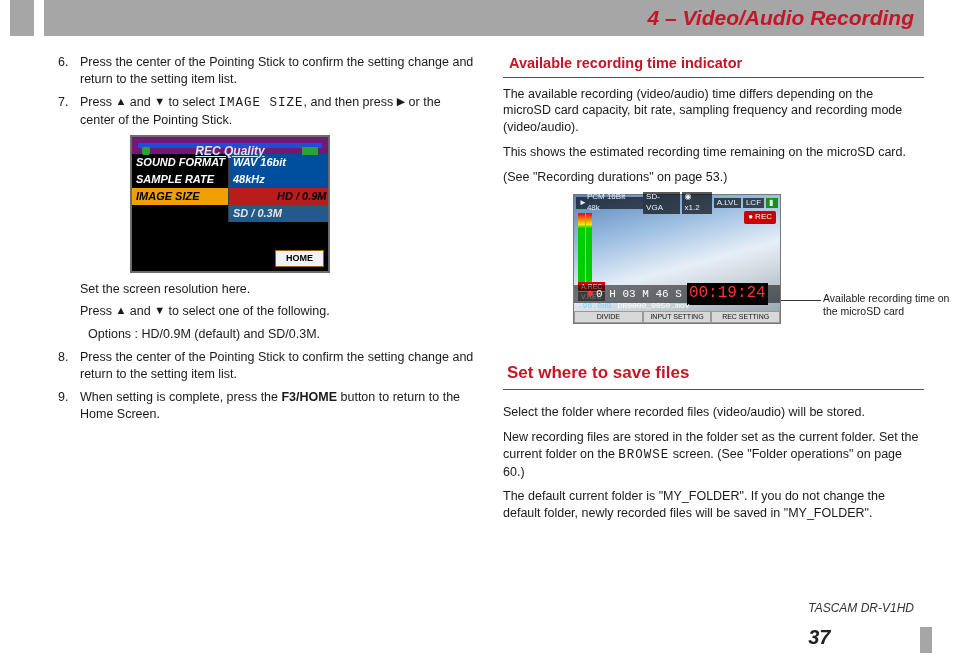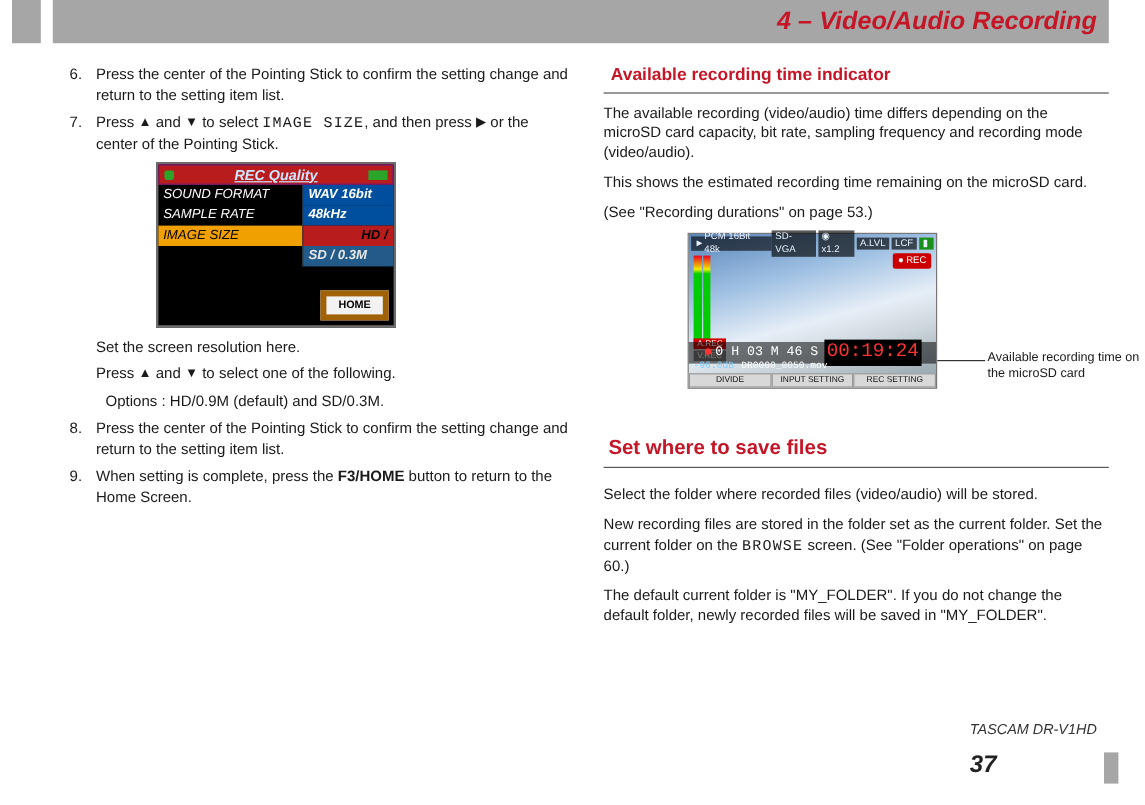--- a/index.html
+++ b/index.html
@@ -70,48 +70,48 @@
   .screenshot1 {
     width: 200px;
     height: 138px;
     background:#000;
     border:2px solid #6c6c6c;
     margin: 6px 0 8px 50px;
     font-family: sans-serif;
     position:relative;
   }
   .ss1-title {
-    background:#b91c1c;
+    background:#1d4ed8;
     color:#cfe8ff;
     height:17px;
     line-height:16px;
     font-size:12px;
     text-align:center;
     font-style:italic;
     font-weight:600;
     text-decoration:underline;
-    border:1px solid #701a75;
+    border:6px solid #701a75;
     position:relative;
   }
   .ss1-title::before, .ss1-title::after{
     content:"";position:absolute;top:4px;width:8px;height:8px;
   }
   .ss1-title::before{left:4px;background:#2aa52a;border-radius:2px;}
   .ss1-title::after{right:4px;background:#2aa52a;width:16px;height:8px;}
   .ss1-row { display:flex; height:17px; }
-  .ss1-left { width:120px; color:#fff; font-style:italic; font-weight:400; font-size:11px; padding-left:4px; line-height:17px; white-space:nowrap;}
+  .ss1-left { width:96px; color:#fff; font-style:italic; font-weight:700; font-size:11px; padding-left:4px; line-height:17px; white-space:nowrap;}
   .ss1-right { flex:1; color:#fff; font-style:italic; font-weight:700; font-size:11px; padding-left:4px; line-height:17px; border-left:1px solid #3a3a3a;}
   .ss1-row.sel-label .ss1-left { background:#f0a000; color:#000;}
   .ss1-row.sel-value .ss1-right { background:#004f9e; color:#fff;}
   .ss1-hd .ss1-right { background:#b91c1c; color:#000; font-style:italic;padding-left:48px;}
   .ss1-sd .ss1-right { background:#225a8a; color:#e6e6e6;}
   .ss1-home {
     position:absolute; bottom:4px; right:4px;
     background:#f2f2f2; color:#000; font-size:9px;
-    padding:1px 10px; border:5px solid #a16207;
+    padding:1px 10px; border:1px solid #a16207;
     font-weight:600; font-style:normal;
   }
   .subhead {
     color:#c41627;
     font-weight:700;
     font-size:14.5px;
     border-bottom:1px solid #555;
     padding:0 0 3px 6px;
     margin:0 0 8px 0;
   }

